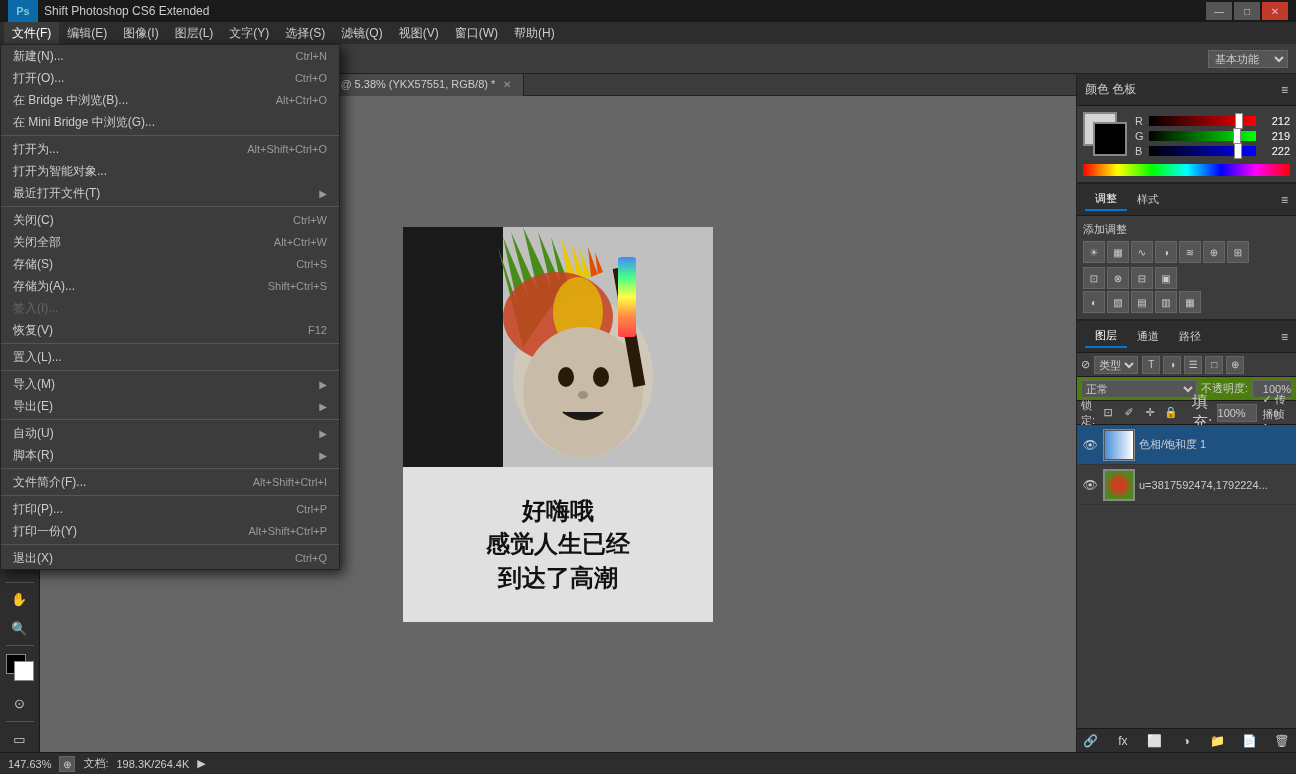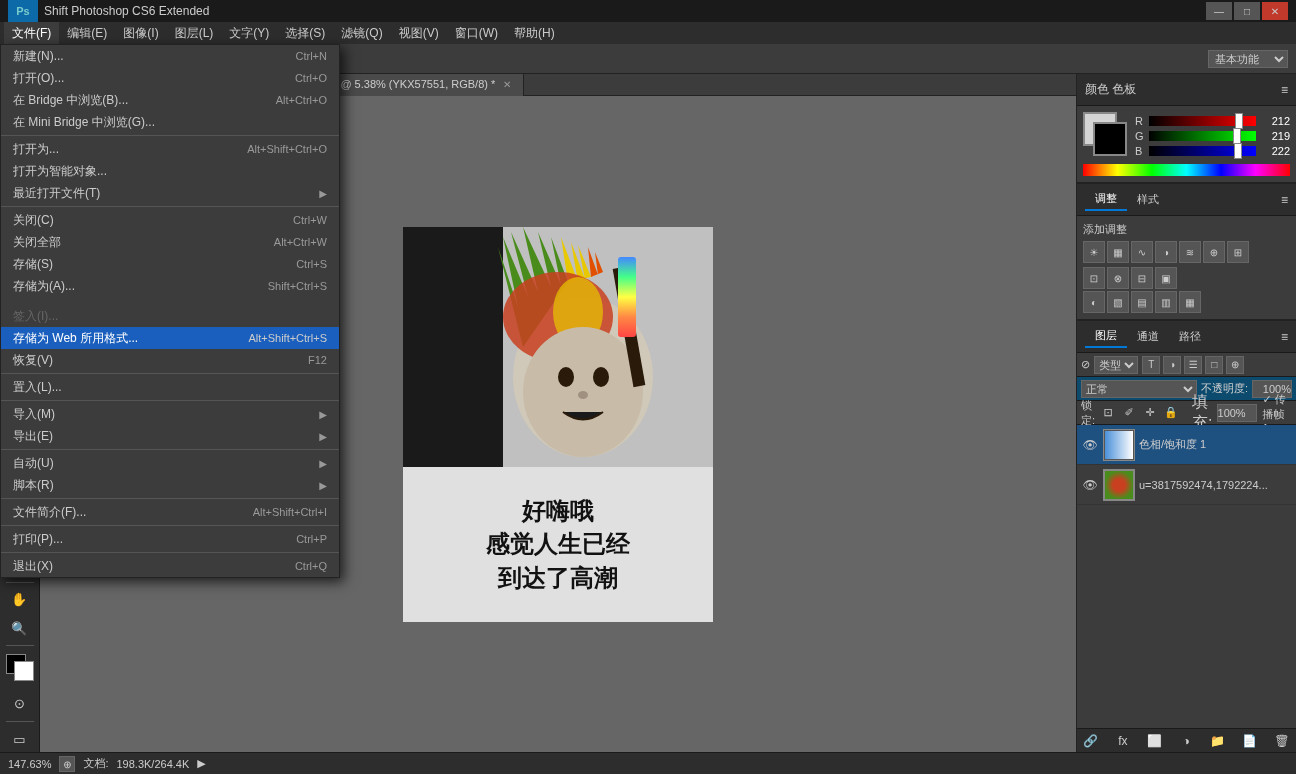--- a/index.html
+++ b/index.html
@@ -265,21 +265,21 @@
       align-items: center;
       justify-content: center;
       cursor: pointer;
     }
     .blend-mode-row {
       display: flex;
       align-items: center;
       height: 24px;
       padding: 0 4px;
       gap: 4px;
-      background: #0c4a6e;
+      background: #4d7c0f;
       border-bottom: 1px solid #1a1a1a;
     }
     .blend-select {
       height: 18px;
       background: #555;
       border: 1px solid #666;
       color: #ccc;
       font-size: 11px;
       flex: 1;
     }
@@ -429,21 +429,20 @@
       font-size: 12px;
       gap: 24px;
     }
     .menu-row.highlighted {
       background: #1a5fbd;
       color: #fff;
     }
     .menu-row.disabled {
       color: #666;
       cursor: default;
-      margin-top: 8px;
     }
     .menu-sep {
       height: 1px;
       background: #555;
       margin: 2px 0;
     }
     .menu-shortcut {
       font-size: 11px;
       color: #999;
     }
@@ -902,24 +901,20 @@
     <span class="menu-shortcut">Ctrl+S</span>
   </div>
   <div class="menu-row">
     <span>存储为(A)...</span>
     <span class="menu-shortcut">Shift+Ctrl+S</span>
   </div>
   <div class="menu-row disabled">
     <span>签入(I)...</span>
     <span class="menu-shortcut"></span>
   </div>
-  <div class="menu-row highlighted">
-    <span>存储为 Web 所用格式...</span>
-    <span class="menu-shortcut">Alt+Shift+Ctrl+S</span>
-  </div>
   <div class="menu-row">
     <span>恢复(V)</span>
     <span class="menu-shortcut">F12</span>
   </div>
   <div class="menu-sep"></div>
   <div class="menu-row">
     <span>置入(L)...</span>
     <span class="menu-shortcut"></span>
   </div>
   <div class="menu-sep"></div>
@@ -943,18 +938,22 @@
   <div class="menu-sep"></div>
   <div class="menu-row">
     <span>文件简介(F)...</span>
     <span class="menu-shortcut">Alt+Shift+Ctrl+I</span>
   </div>
   <div class="menu-sep"></div>
   <div class="menu-row">
     <span>打印(P)...</span>
     <span class="menu-shortcut">Ctrl+P</span>
   </div>
+  <div class="menu-row">
+    <span>打印一份(Y)</span>
+    <span class="menu-shortcut">Alt+Shift+Ctrl+P</span>
+  </div>
   <div class="menu-sep"></div>
   <div class="menu-row">
     <span>退出(X)</span>
     <span class="menu-shortcut">Ctrl+Q</span>
   </div>
 </div>
 
 </body></html>

